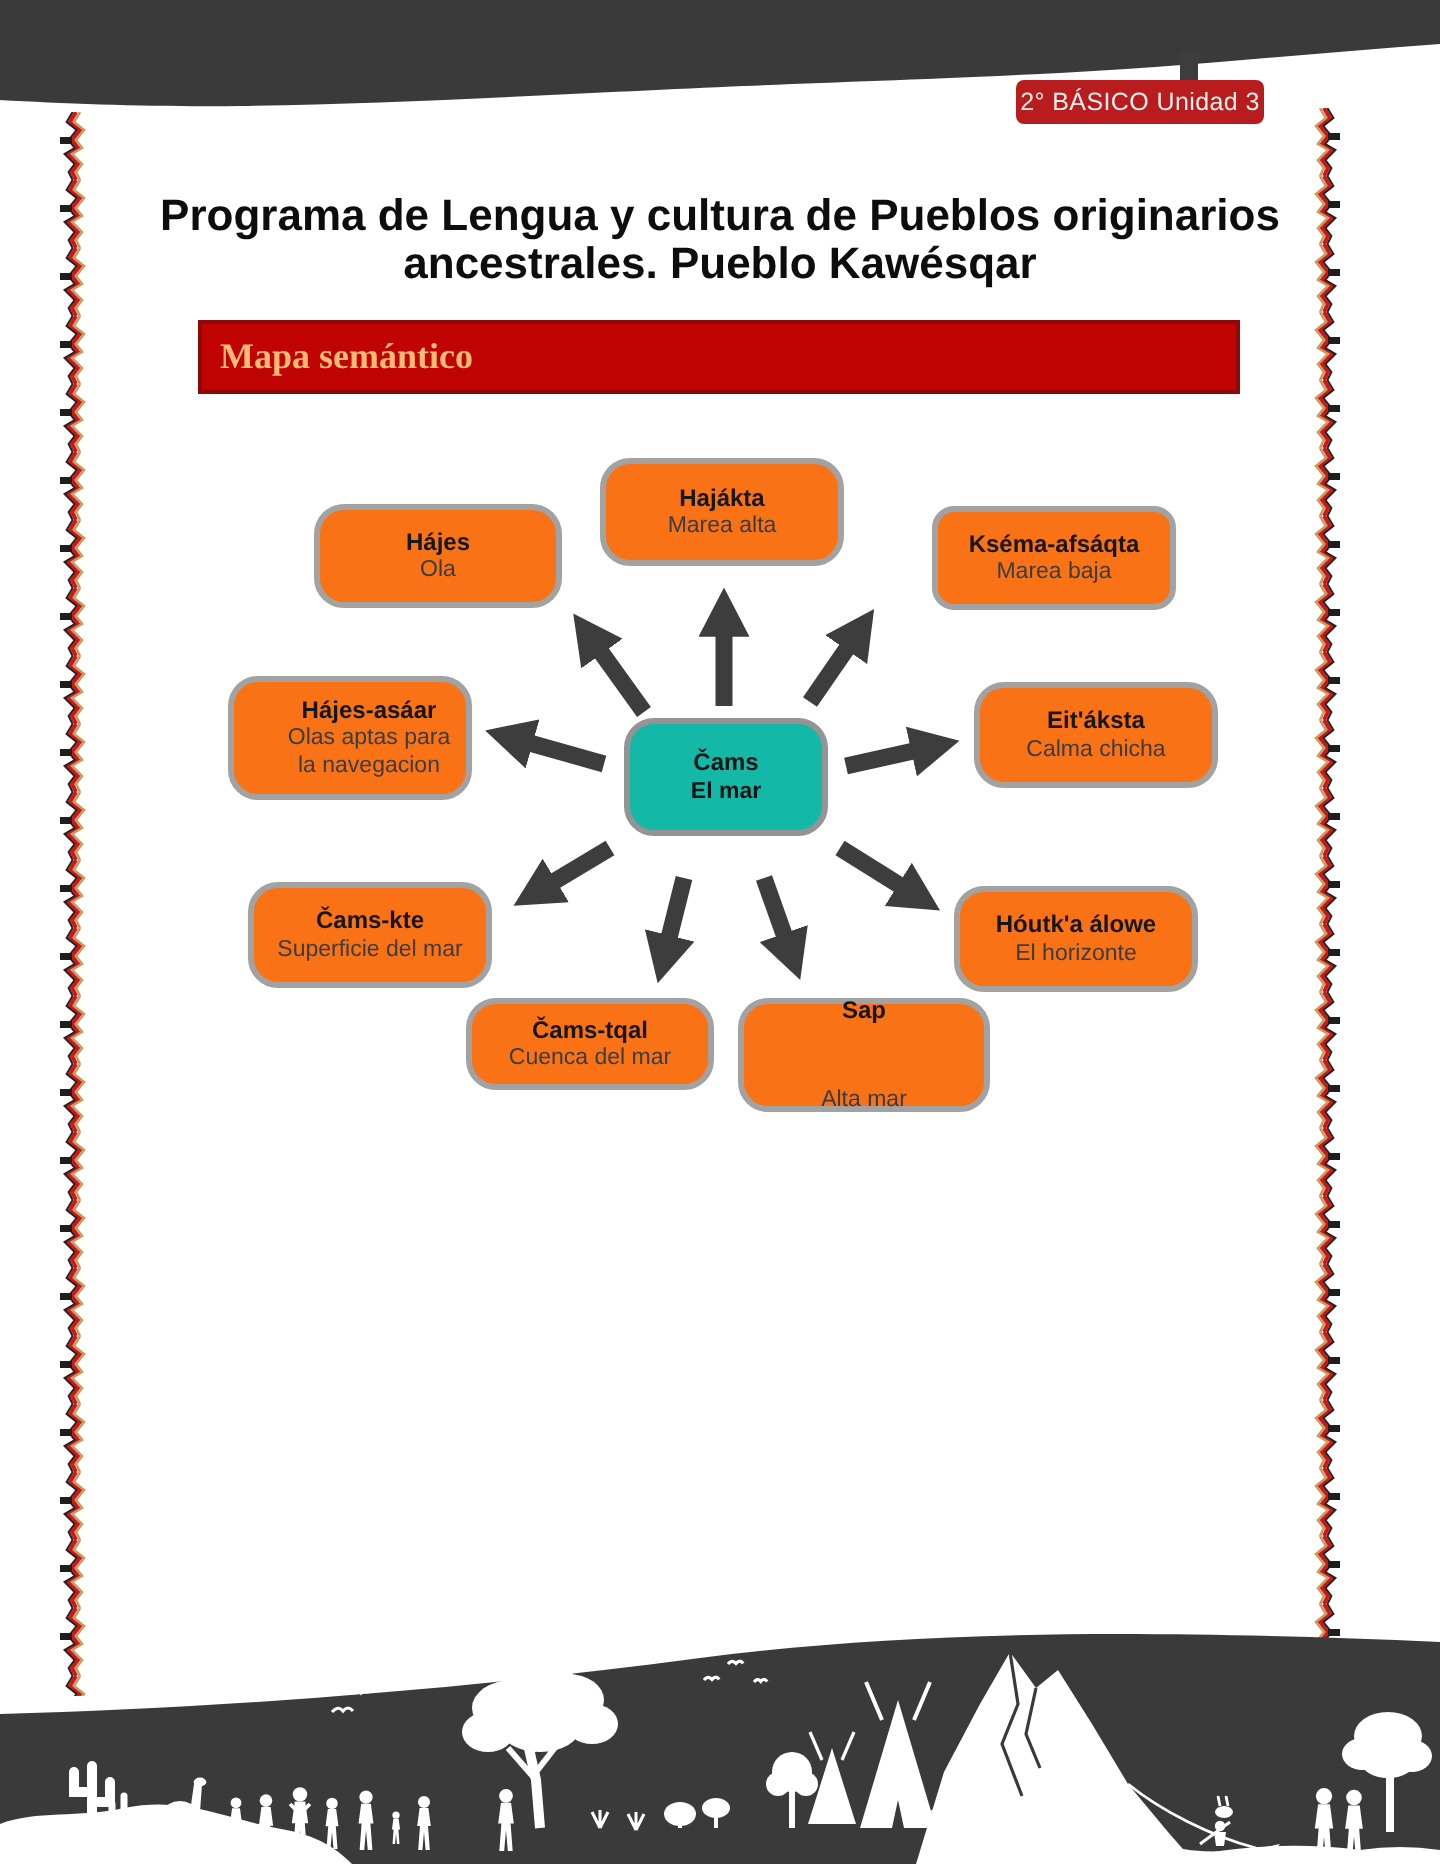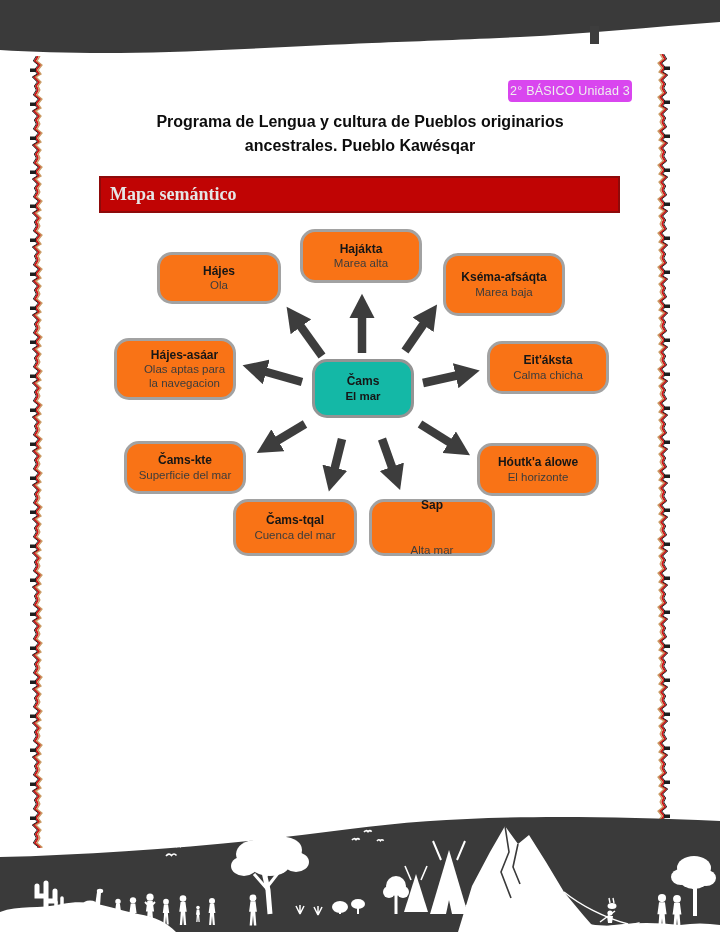--- a/index.html
+++ b/index.html
@@ -2,49 +2,49 @@
 <html><head>
 <meta charset="utf-8">
 <style>
   * { margin:0; padding:0; box-sizing:border-box; }
   html,body { width:720px; height:932px; }
   body { position:relative; background:#ffffff; font-family:"Liberation Sans",sans-serif; overflow:hidden; }
 
   svg.layer { position:absolute; display:block; }
 
   .badge{ position:absolute; left:508px; top:40px; width:124px; height:22px;
-    background:#d946ef; color:#efefef; font-size:12.5px; letter-spacing:.2px;
-    display:flex; align-items:center; justify-content:center; border-radius:4px;margin-top:40px; }
+    background:#b91c1c; color:#efefef; font-size:12.5px; letter-spacing:.2px;
+    display:flex; align-items:center; justify-content:center; border-radius:4px; }
   .badge-connector{ position:absolute; left:590px; top:26px; width:9px; height:18px; background:#3d3d3d; }
 
-  .doc-title{ position:absolute; left:60px; top:110px; width:600px; text-align:center;
-    font-size:16px; font-weight:bold; color:#0d0d0d; line-height:24px; }
-
-  .banner{ position:absolute; left:99px; top:176px; width:521px; height:37px;
-    background:#c00404; border:2px solid #8e0a0a; color:#e5e5e5;
+  .doc-title{ position:absolute; left:60px; top:96px; width:600px; text-align:center;
+    font-size:22px; font-weight:bold; color:#0d0d0d; line-height:24px; }
+
+  .banner{ position:absolute; left:99px; top:160px; width:521px; height:37px;
+    background:#c00404; border:2px solid #8e0a0a; color:#fdba74;
     font-family:"Liberation Serif",serif; font-weight:bold; font-size:18px;
     display:flex; align-items:center; padding-left:9px; }
 
   .node{ position:absolute; background:#f97316; border:3px solid #a2a2a2; border-radius:15px;
     display:flex; flex-direction:column; align-items:center; justify-content:center;
     text-align:center; line-height:1.22; padding:2px 4px; }
   .node .term{ font-weight:bold; font-size:12px; color:#161616; }
   .node .trans{ font-size:11.5px; color:#3c3c3c; }
   .node.center{ background:#14b8a6; border-color:#949494; }
   .node.center .trans{ font-weight:bold; color:#161616; }
 
   .n-hajes       { left:157px; top:252px; width:124px; height:52px; }
   .n-hajakta     { left:300px; top:229px; width:122px; height:54px; }
-  .n-ksema       { left:443px; top:253px; width:122px; height:63px; }
+  .n-ksema       { left:466px; top:253px; width:122px; height:52px;border-radius:11px; }
   .n-hajes-asaar { left:114px; top:338px; width:122px; height:62px;padding-left:23px; }
   .n-eitaksta    { left:487px; top:341px; width:122px; height:53px; }
   .n-center      { left:312px; top:359px; width:102px; height:59px; }
   .n-cams-kte    { left:124px; top:441px; width:122px; height:53px; }
   .n-houtka      { left:477px; top:443px; width:122px; height:53px; }
-  .n-cams-tqal   { left:233px; top:499px; width:124px; height:57px; }
+  .n-cams-tqal   { left:233px; top:499px; width:124px; height:46px; }
   .n-sap         { left:369px; top:499px; width:126px; height:57px;gap:30px; }
 </style>
 </head>
 <body>
 
 <svg class="layer" style="left:0;top:0" width="720" height="70" viewBox="0 0 720 70">
   <path fill="#3a3a3a" d="M0,0 H720 V22 C650,27 585,34 520,37 C455,40 420,41 372,43 C300,46 200,52 120,53 C80,53.5 35,52 0,50 Z"></path>
 </svg>
 <div class="badge-connector"></div>
 <div class="badge">2° BÁSICO Unidad 3</div>

